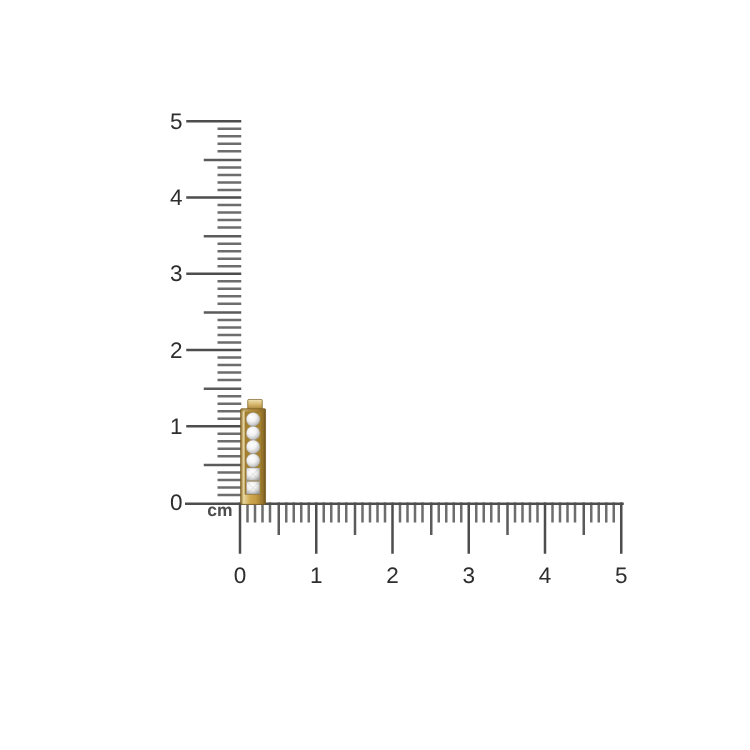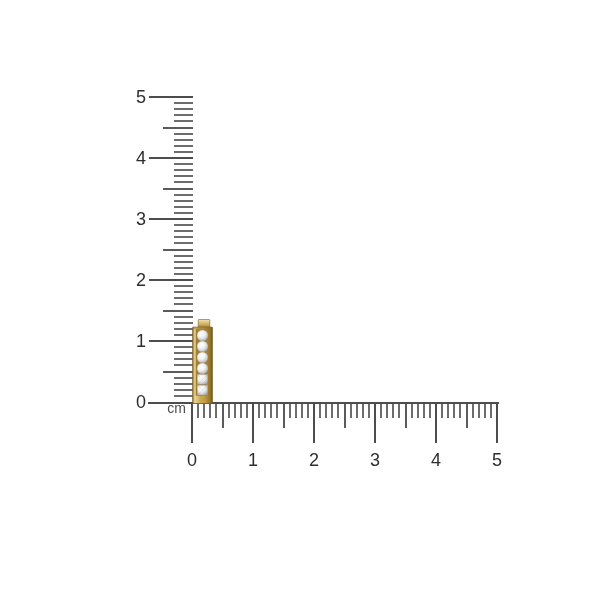--- a/index.html
+++ b/index.html
@@ -14,21 +14,21 @@
   .vtick{position:absolute;height:2px;background:var(--tick);}
   .htick{position:absolute;width:2px;background:var(--tick);}
   .minor{opacity:.82;}
   .half{opacity:.92;}
   .baseline{position:absolute;left:148px;top:402px;width:351px;height:2px;background:var(--tick);}
   .num{position:absolute;color:var(--num);font-size:18px;line-height:20px;}
   .vnum{width:30px;text-align:right;}
   .hnum{width:22px;text-align:center;}
   .unit{
     position:absolute;left:146px;width:40px;top:401px;text-align:right;
-    font-size:14px;color:var(--tick);font-weight:400;line-height:14px;
+    font-size:14px;color:var(--tick);font-weight:700;line-height:14px;
   }
   .earring{position:absolute;left:192px;top:319px;width:21px;height:85px;}
 </style>
 </head>
 <body>
 
 <div class="canvas" id="canvas">
 
   <div id="v-ruler">
       <div class="vtick minor" style="left: 174px; top: 394.9px; width: 19px;"></div>

